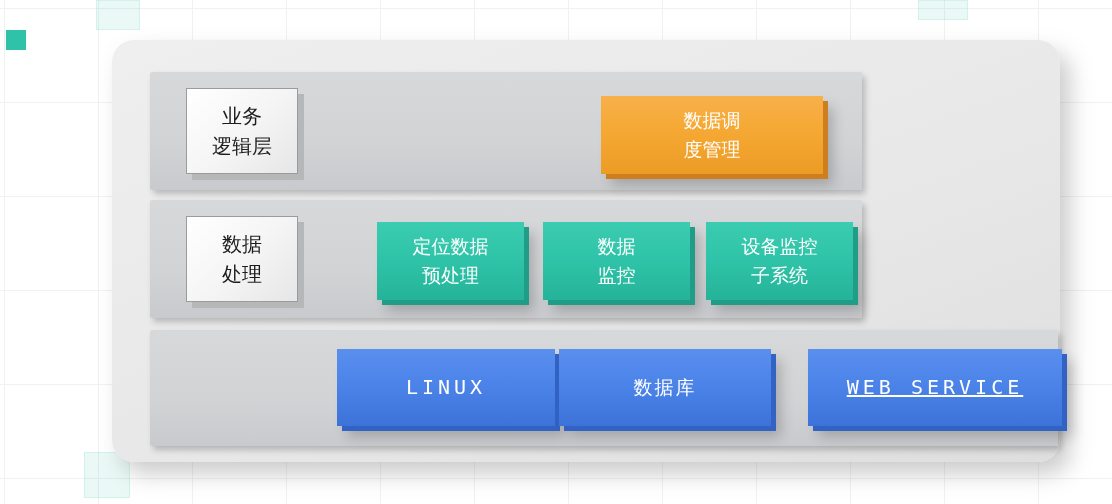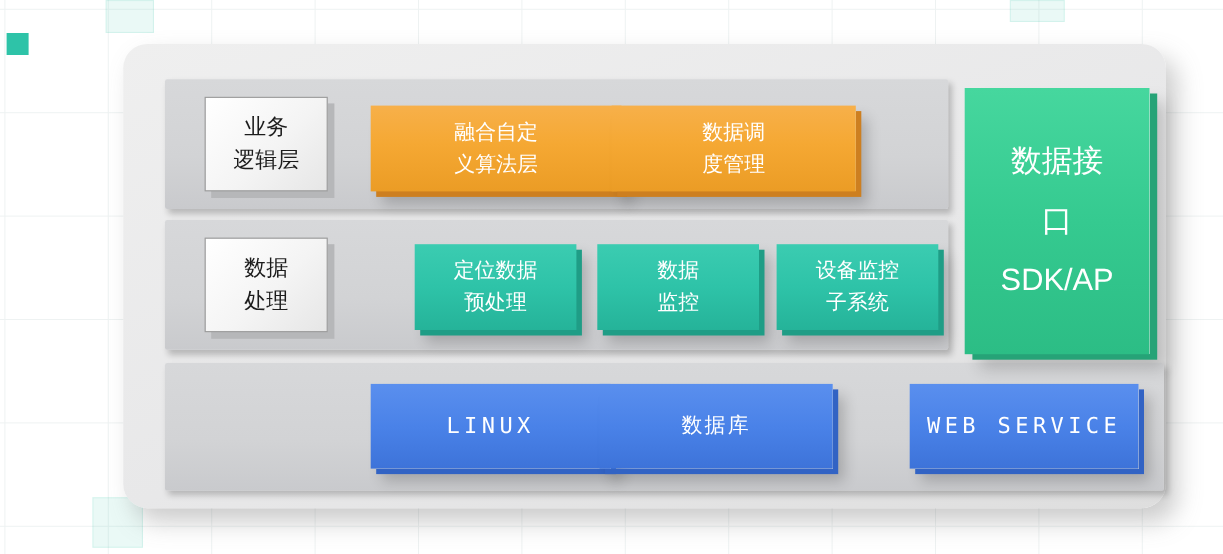--- a/index.html
+++ b/index.html
@@ -91,27 +91,27 @@
   .box.teal {
     background: linear-gradient(180deg, #3bccb1 0%, var(--teal, #2ec3a8) 50%, #25b399 100%);
     box-shadow: 5px 5px 0 var(--teal-dark, #1f9d86), 10px 11px 12px rgba(0, 0, 0, 0.20);
     margin-left: 40px;
   }
   .box.blue {
     background: linear-gradient(180deg, #5a8fee 0%, var(--blue, #4a82e8) 50%, #3d73d9 100%);
     box-shadow: 5px 5px 0 var(--blue-dark, #3263c4), 10px 11px 12px rgba(0, 0, 0, 0.20);
   }
   .box.o1 { left: 337px; top: 96px; width: 228px; height: 78px; }
-  .box.o2 { left: 556px; top: 96px; width: 222px; height: 78px; }
+  .box.o2 { left: 601px; top: 96px; width: 222px; height: 78px; }
   .box.t1 { left: 337px; top: 222px; width: 147px; height: 78px; }
   .box.t2 { left: 503px; top: 222px; width: 147px; height: 78px; }
   .box.t3 { left: 666px; top: 222px; width: 147px; height: 78px; }
   .box.b1 { left: 337px; top: 349px; width: 218px; height: 77px; }
-  .box.b2 { left: 545px; top: 349px; width: 212px; height: 77px; }
-  .box.b3 { left: 827px; top: 349px; width: 208px; height: 77px; }
+  .box.b2 { left: 559px; top: 349px; width: 212px; height: 77px; }
+  .box.b3 { left: 808px; top: 349px; width: 254px; height: 77px; text-decoration: underline; }
 
   .mono {
     font-family: "DejaVu Sans Mono", "Liberation Mono", monospace;
     font-size: 20px;
     letter-spacing: 4px;
   }
   .cn-wide {
     letter-spacing: 2px;
   }
 
@@ -144,24 +144,20 @@
 
   <div class="label-box l1">
     <span>业务
 逻辑层</span>
   </div>
   <div class="label-box l2">
     <span>数据
 处理</span>
   </div>
 
-  <div class="box orange o1">
-    <span>融合自定
-义算法层</span>
-  </div>
   <div class="box orange o2">
     <span>数据调
 度管理</span>
   </div>
 
   <div class="box teal t1">
     <span>定位数据
 预处理</span>
   </div>
   <div class="box teal t2">
@@ -176,19 +172,14 @@
   <div class="box blue b1">
     <span class="mono">LINUX</span>
   </div>
   <div class="box blue b2">
     <span class="cn-wide">数据库</span>
   </div>
   <div class="box blue b3">
     <span class="mono">WEB SERVICE</span>
   </div>
 
-  <div class="box green-big">
-    <span>数据接
-口
-SDK/AP</span>
-  </div>
 
 </div>
 
 </body></html>

